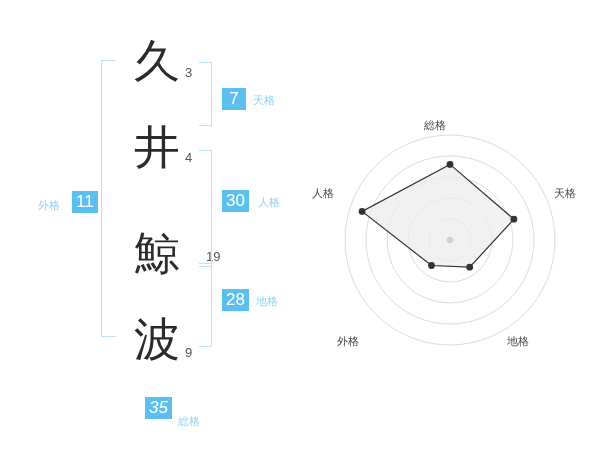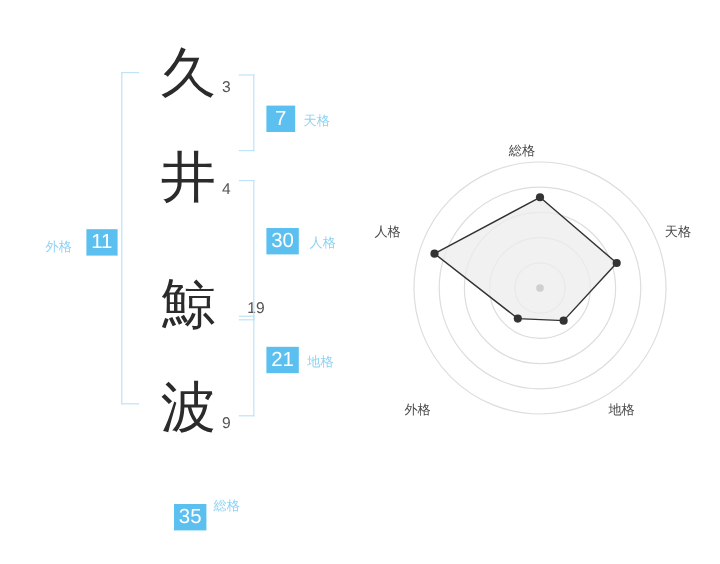--- a/index.html
+++ b/index.html
@@ -121,24 +121,24 @@
 
     <div class="brk brk-right" style="left:199px; top:62px; width:12px; height:62px;"></div>
     <div class="kaku-badge" style="left:222px; top:88px;">7</div>
     <div class="kaku-label" style="left:253px; top:93px;">天格</div>
 
     <div class="brk brk-right" style="left:199px; top:150px; width:12px; height:115px;"></div>
     <div class="kaku-badge" style="left:222px; top:190px;">30</div>
     <div class="kaku-label" style="left:258px; top:195px;">人格</div>
 
     <div class="brk brk-right" style="left:199px; top:263px; width:12px; height:82px;"></div>
-    <div class="kaku-badge" style="left:222px; top:289px;">21</div>
+    <div class="kaku-badge" style="left:222px; top:289px;">28</div>
     <div class="kaku-label" style="left:256px; top:294px;">地格</div>
 
-    <div class="kaku-badge" style="left:145px; top:420px;">35</div>
+    <div class="kaku-badge" style="left:145px; top:397px;font-style:italic;">35</div>
     <div class="kaku-label" style="left:178px; top:414px;">総格</div>
   </div>
 
   <div class="chart-panel">
     <svg id="radar-svg" width="300" height="470" viewBox="0 0 300 470">
         <circle cx="150" cy="240" r="105" fill="none" stroke="#dddddd" stroke-width="1"></circle>
         <circle cx="150" cy="240" r="84" fill="none" stroke="#dddddd" stroke-width="1"></circle>
         <circle cx="150" cy="240" r="63" fill="none" stroke="#dddddd" stroke-width="1"></circle>
         <circle cx="150" cy="240" r="42" fill="none" stroke="#dddddd" stroke-width="1"></circle>
         <circle cx="150" cy="240" r="21" fill="none" stroke="#dddddd" stroke-width="1"></circle>

